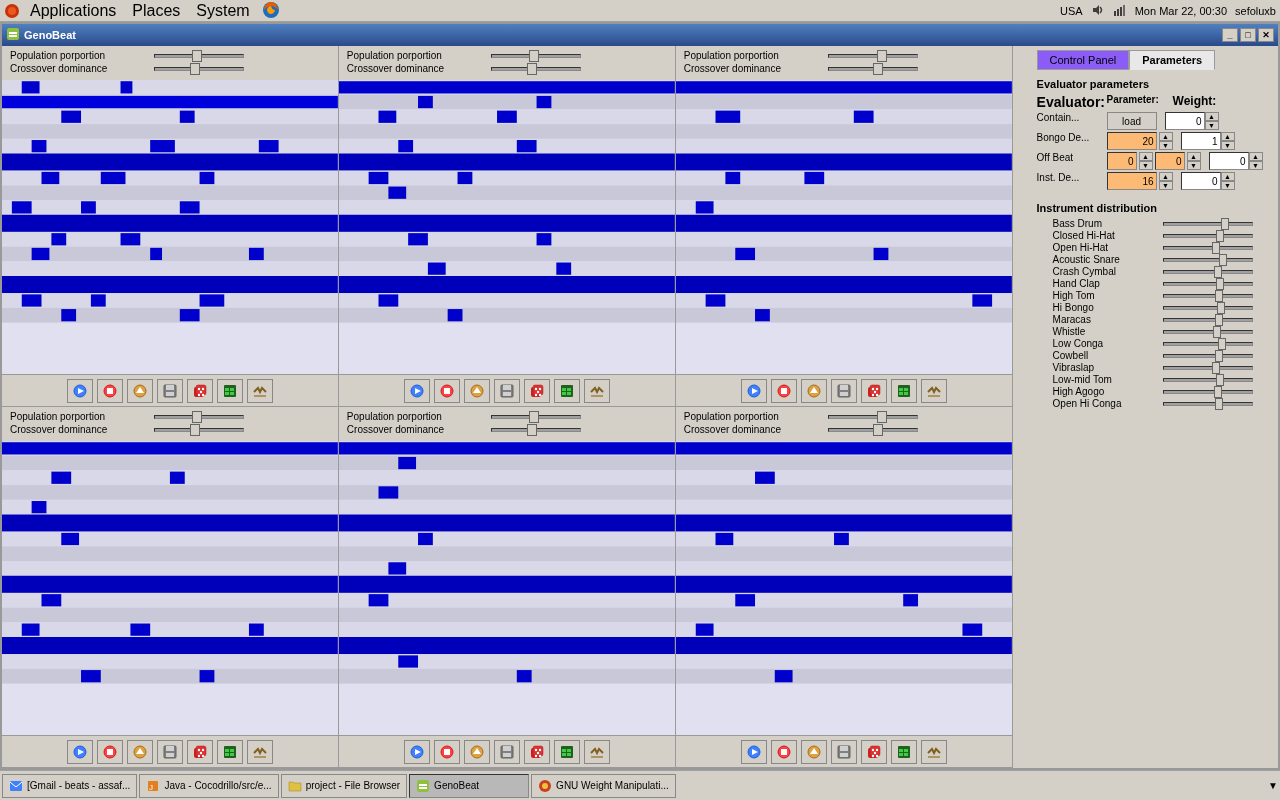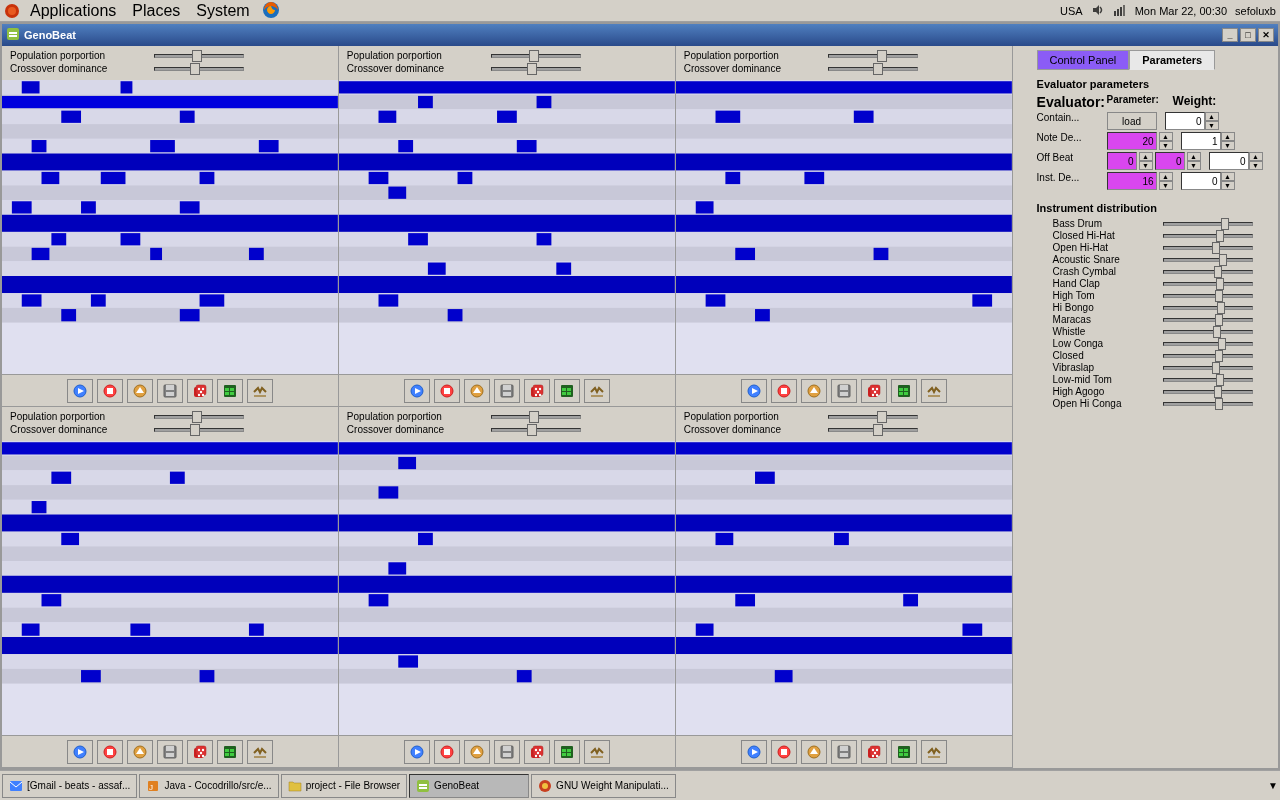--- a/index.html
+++ b/index.html
@@ -198,21 +198,21 @@
     }
     .param-label {
       width: 70px;
       font-size: 10px;
       color: #000;
     }
     .param-input {
       width: 50px;
       height: 18px;
       border: 1px inset #888;
-      background: #d946ef;
+      background: #fdba74;
       font-size: 10px;
       text-align: right;
       padding-right: 2px;
     }
     .param-spinner {
       display: flex;
       flex-direction: column;
     }
     .spin-btn {
       width: 14px;
@@ -1064,21 +1064,21 @@
           <div style="display:flex;align-items:center;margin-left:4px;">
             <input class="param-weight" type="text" value="0" style="">
             <div class="weight-spinner">
               <div class="spin-btn">▲</div>
               <div class="spin-btn">▼</div>
             </div>
           </div>
         </div>
 
         <div class="param-row">
-          <span class="param-label">Note De...</span>
+          <span class="param-label">Bongo De...</span>
           <div style="display:flex;align-items:center;gap:2px;">
             <input class="param-input" type="text" value="20" style="">
             <div class="param-spinner">
               <div class="spin-btn">▲</div>
               <div class="spin-btn">▼</div>
             </div>
           </div>
           <div style="display:flex;align-items:center;margin-left:4px;">
             <input class="param-weight" type="text" value="1" style="">
             <div class="weight-spinner">
@@ -1194,21 +1194,21 @@
                 <div class="inst-thumb" style="left: 56%;"></div>
               </div>
             </div>
             <div class="inst-row">
               <span class="inst-label">Low Conga</span>
               <div class="inst-slider">
                 <div class="inst-thumb" style="left: 62%;"></div>
               </div>
             </div>
             <div class="inst-row">
-              <span class="inst-label">Closed</span>
+              <span class="inst-label">Cowbell</span>
               <div class="inst-slider">
                 <div class="inst-thumb" style="left: 58%;"></div>
               </div>
             </div>
             <div class="inst-row">
               <span class="inst-label">Vibraslap</span>
               <div class="inst-slider">
                 <div class="inst-thumb" style="left: 55%;"></div>
               </div>
             </div>

